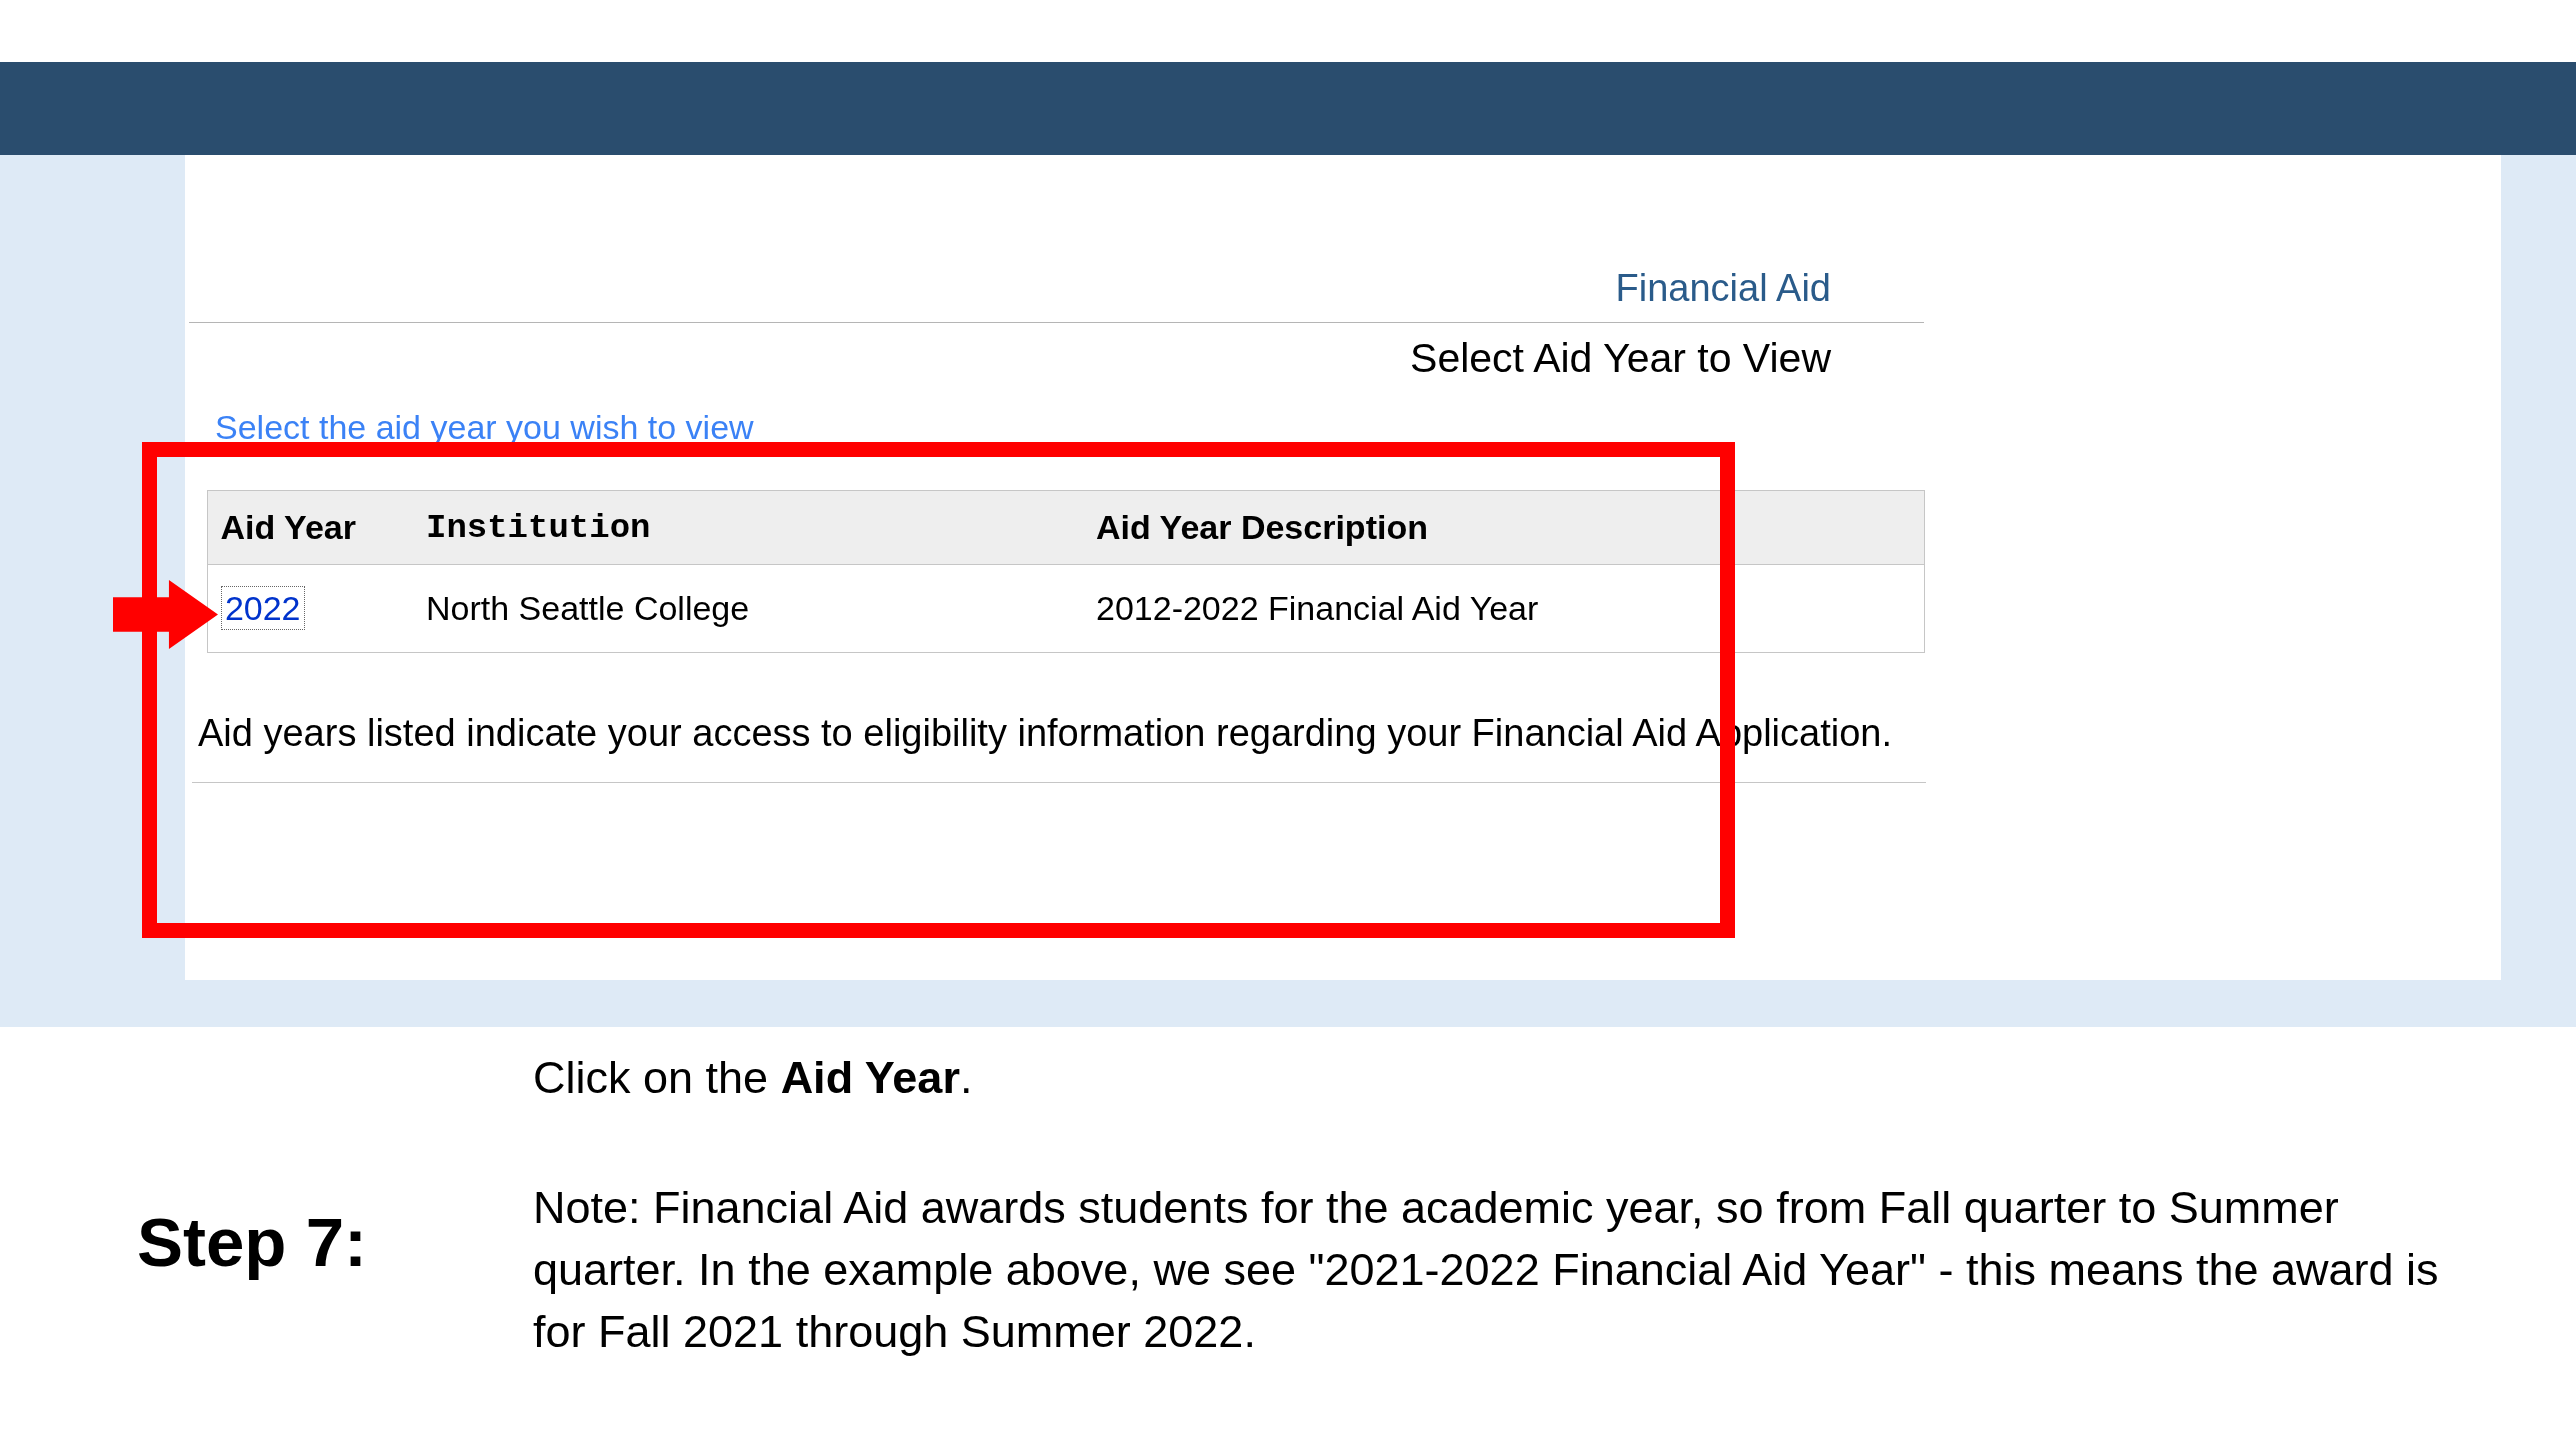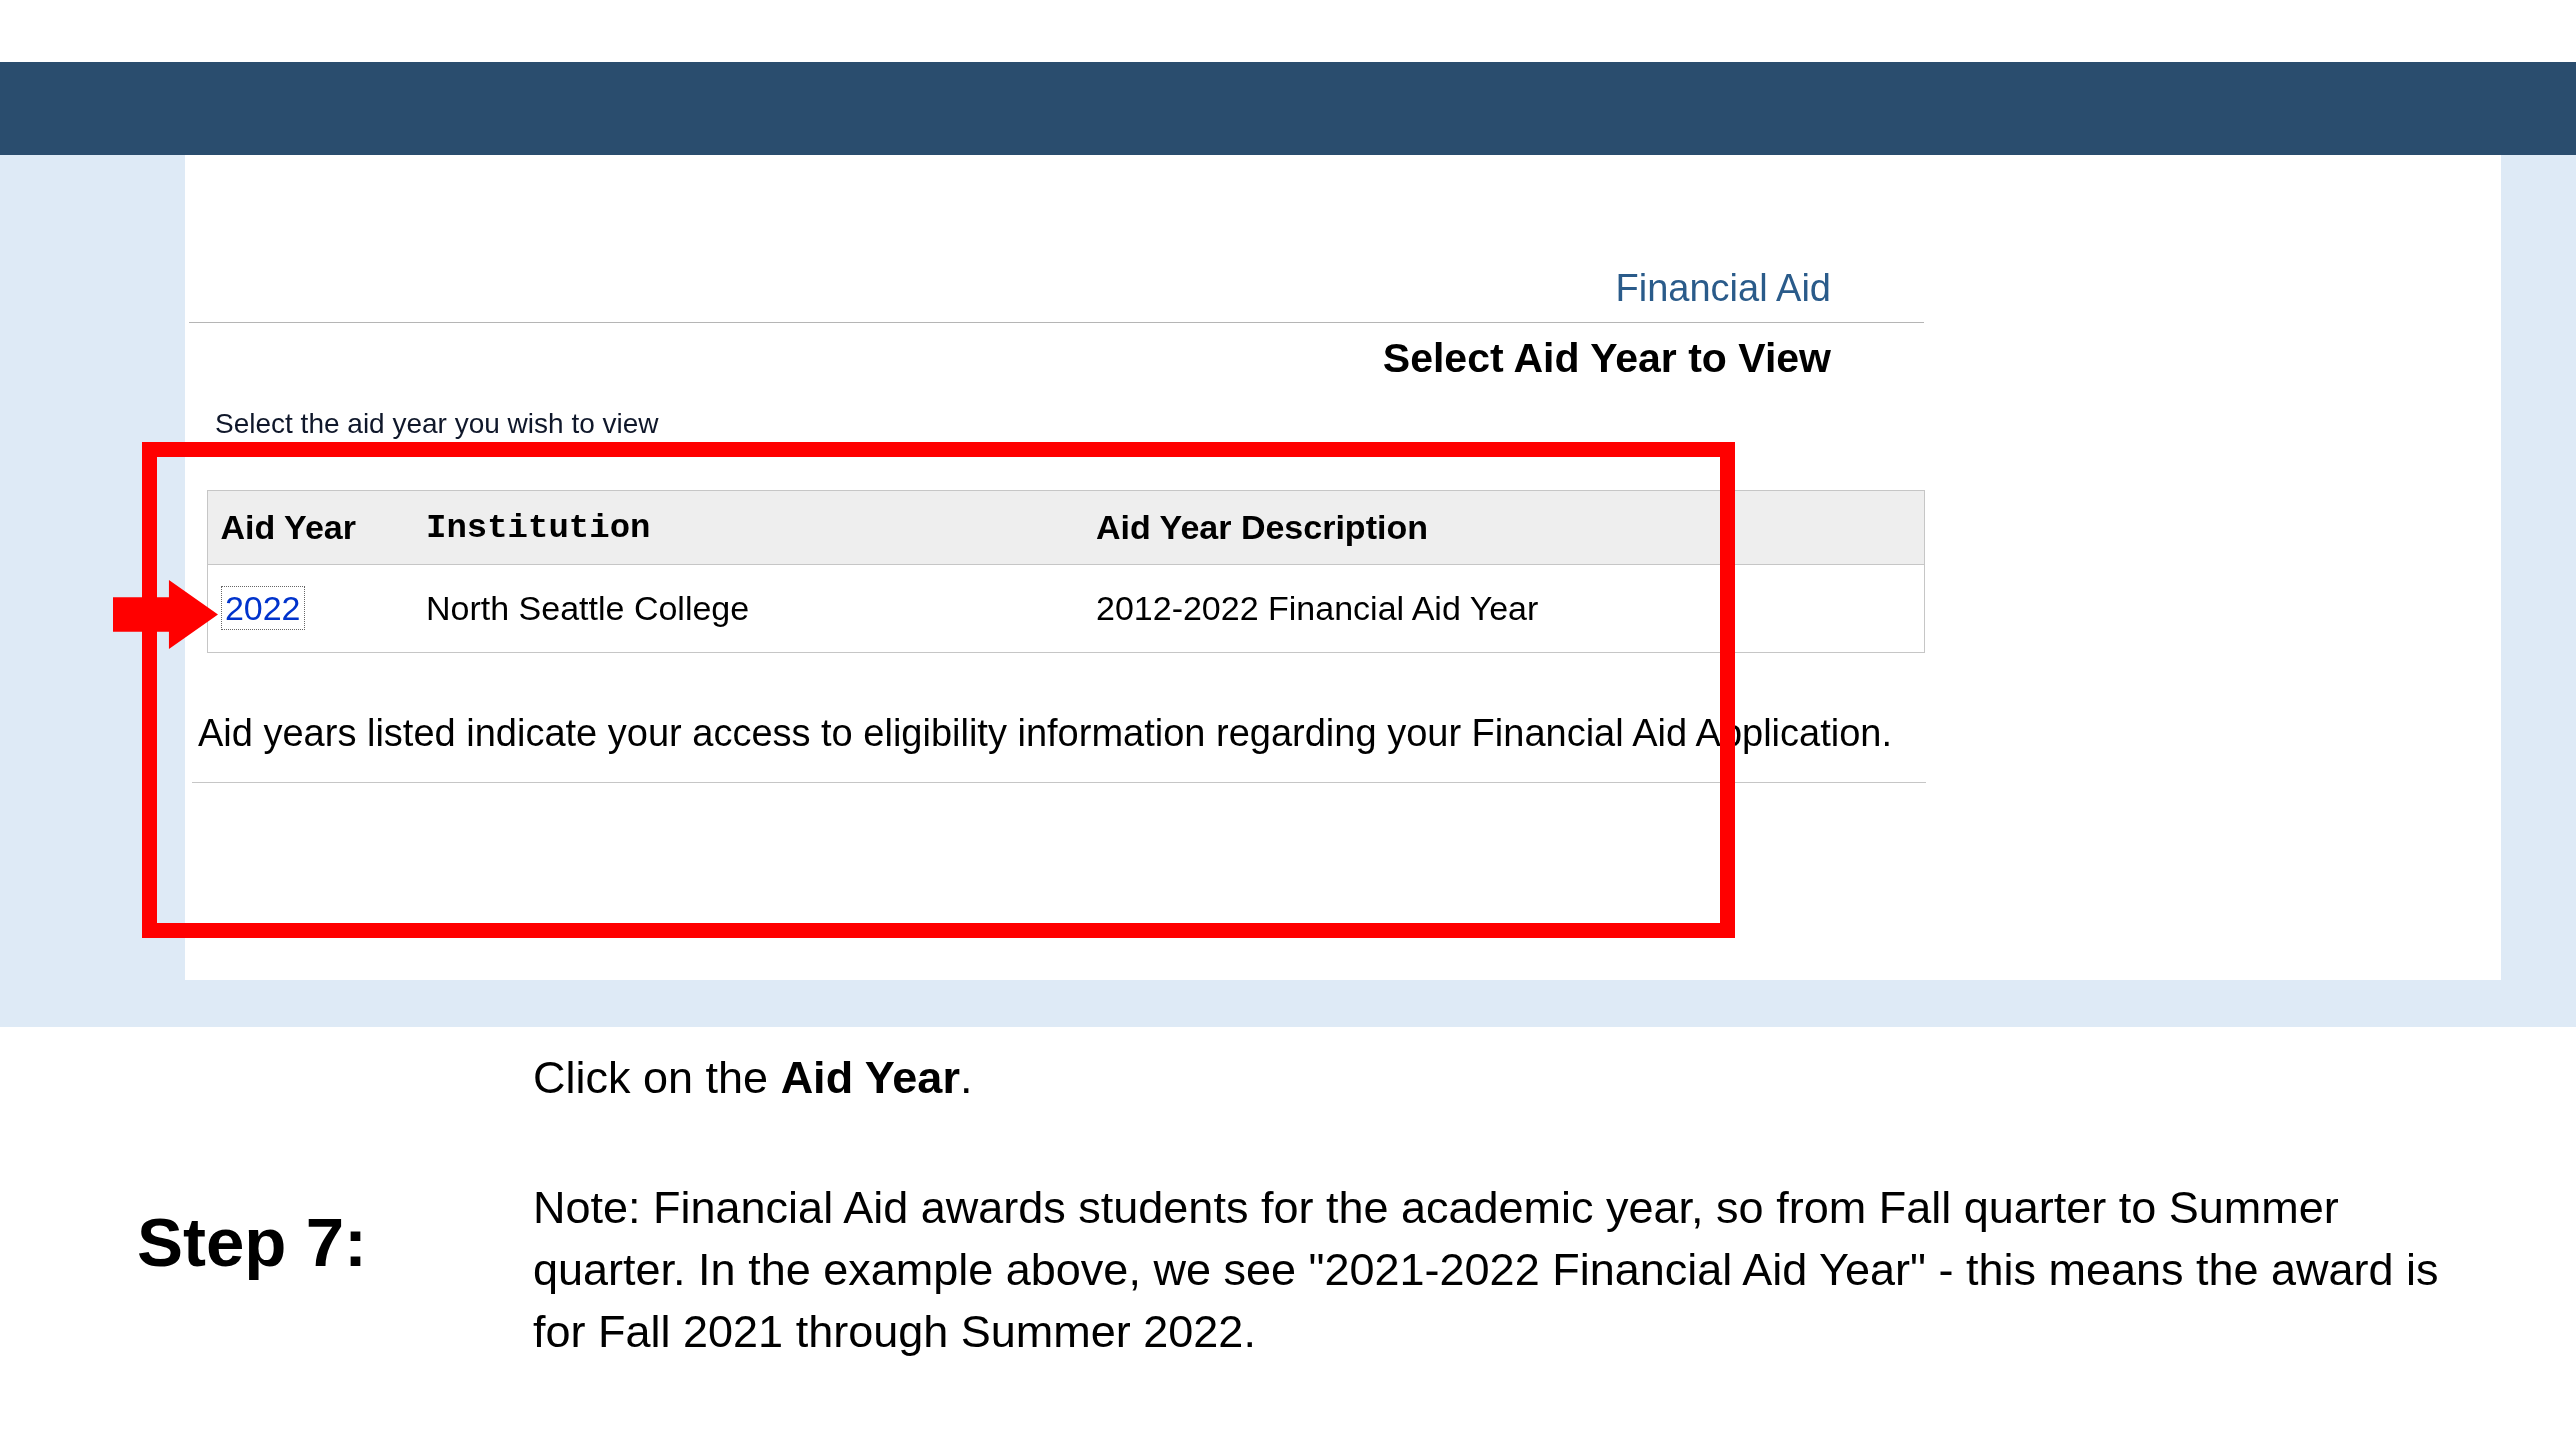--- a/index.html
+++ b/index.html
@@ -49,29 +49,29 @@
       top: 167px;
       left: 4.3px;
       width: 1735px;
       border-top: 1.7px solid #b5b5b5;
     }
     .page-title {
       position: absolute;
       top: 180px;
       right: 670px;
       font-size: 41px;
-      font-weight: bold;
+      font-weight: normal;
       color: #000000;
     }
     .instruction-text {
       position: absolute;
       top: 253px;
       left: 30px;
-      font-size: 28px;
-      color: #0f172a;
+      font-size: 34px;
+      color: #3b82f6;
     }
     .table-container {
       position: absolute;
       top: 335px;
       left: 21.5px;
       width: 1718px;
     }
     .aid-table {
       width: 100%;
       border-collapse: collapse;

